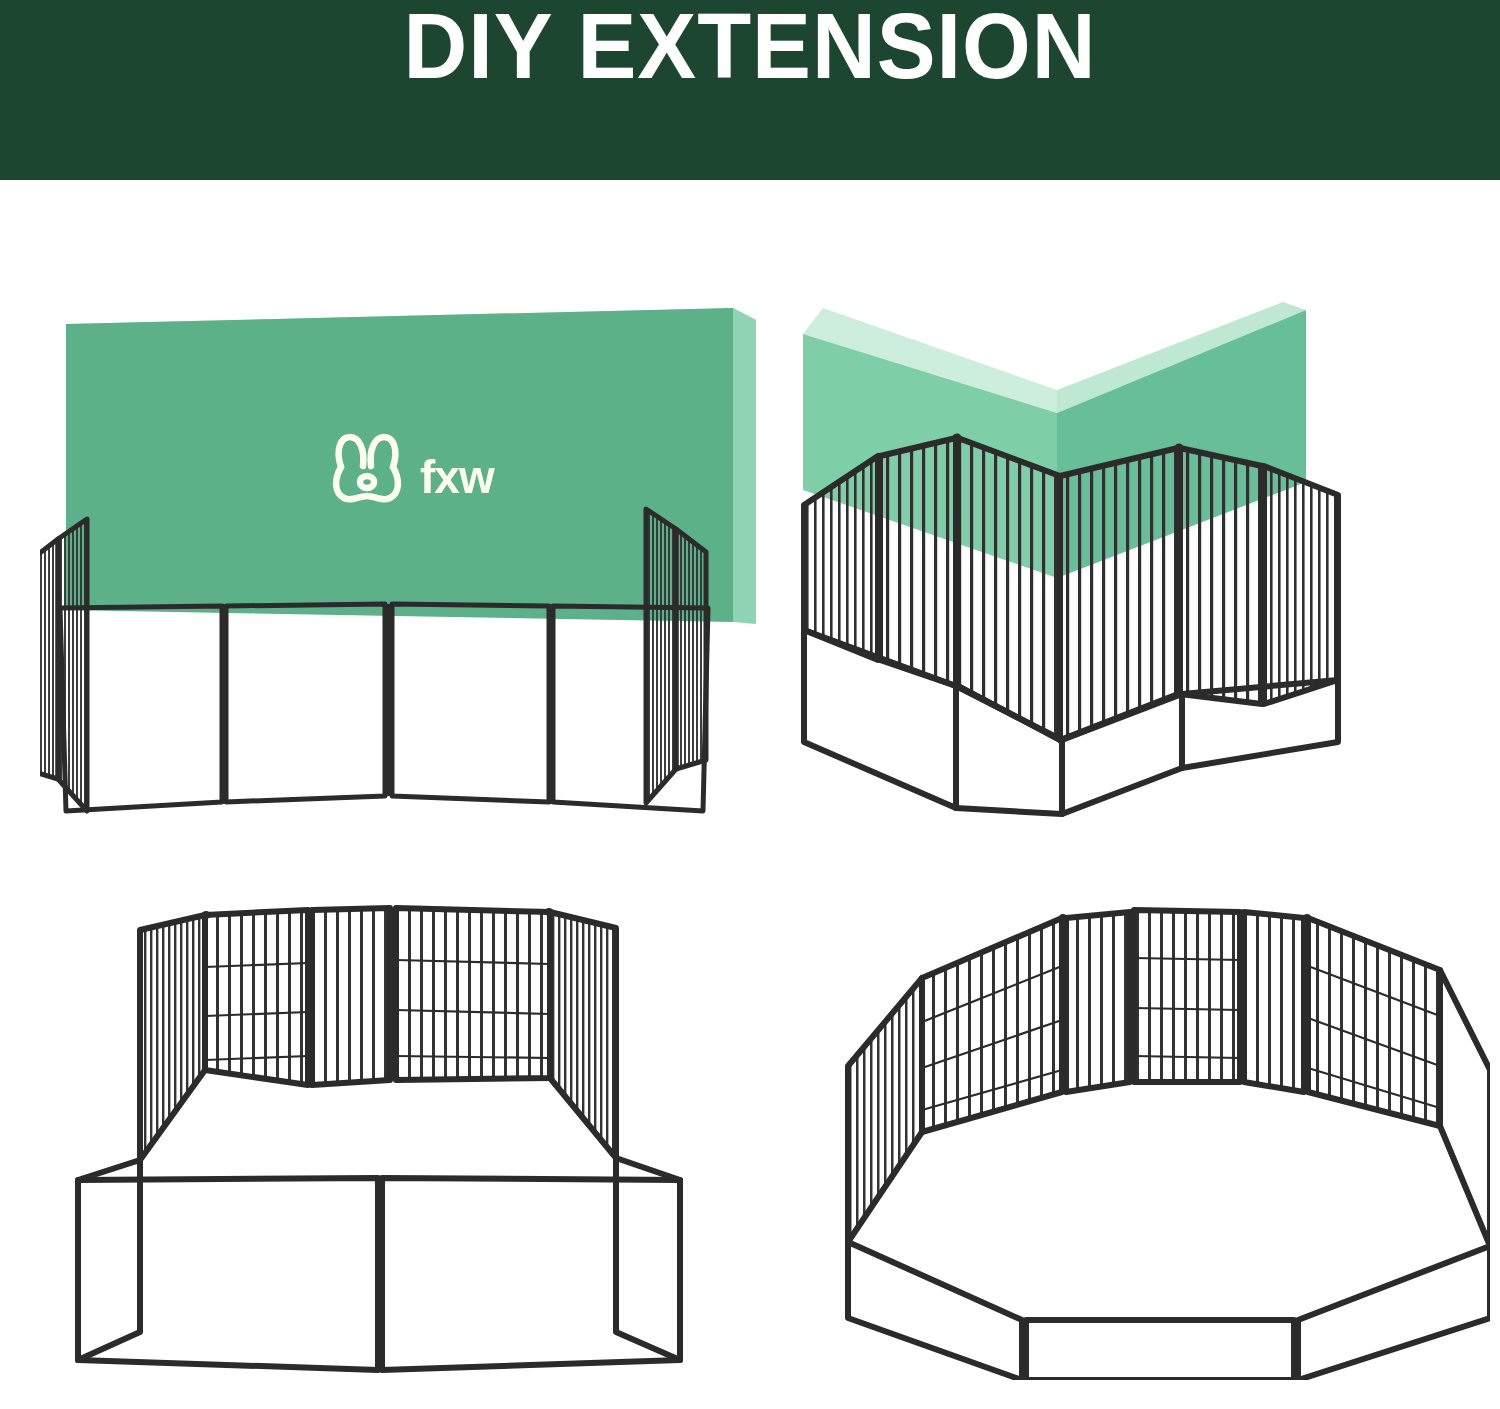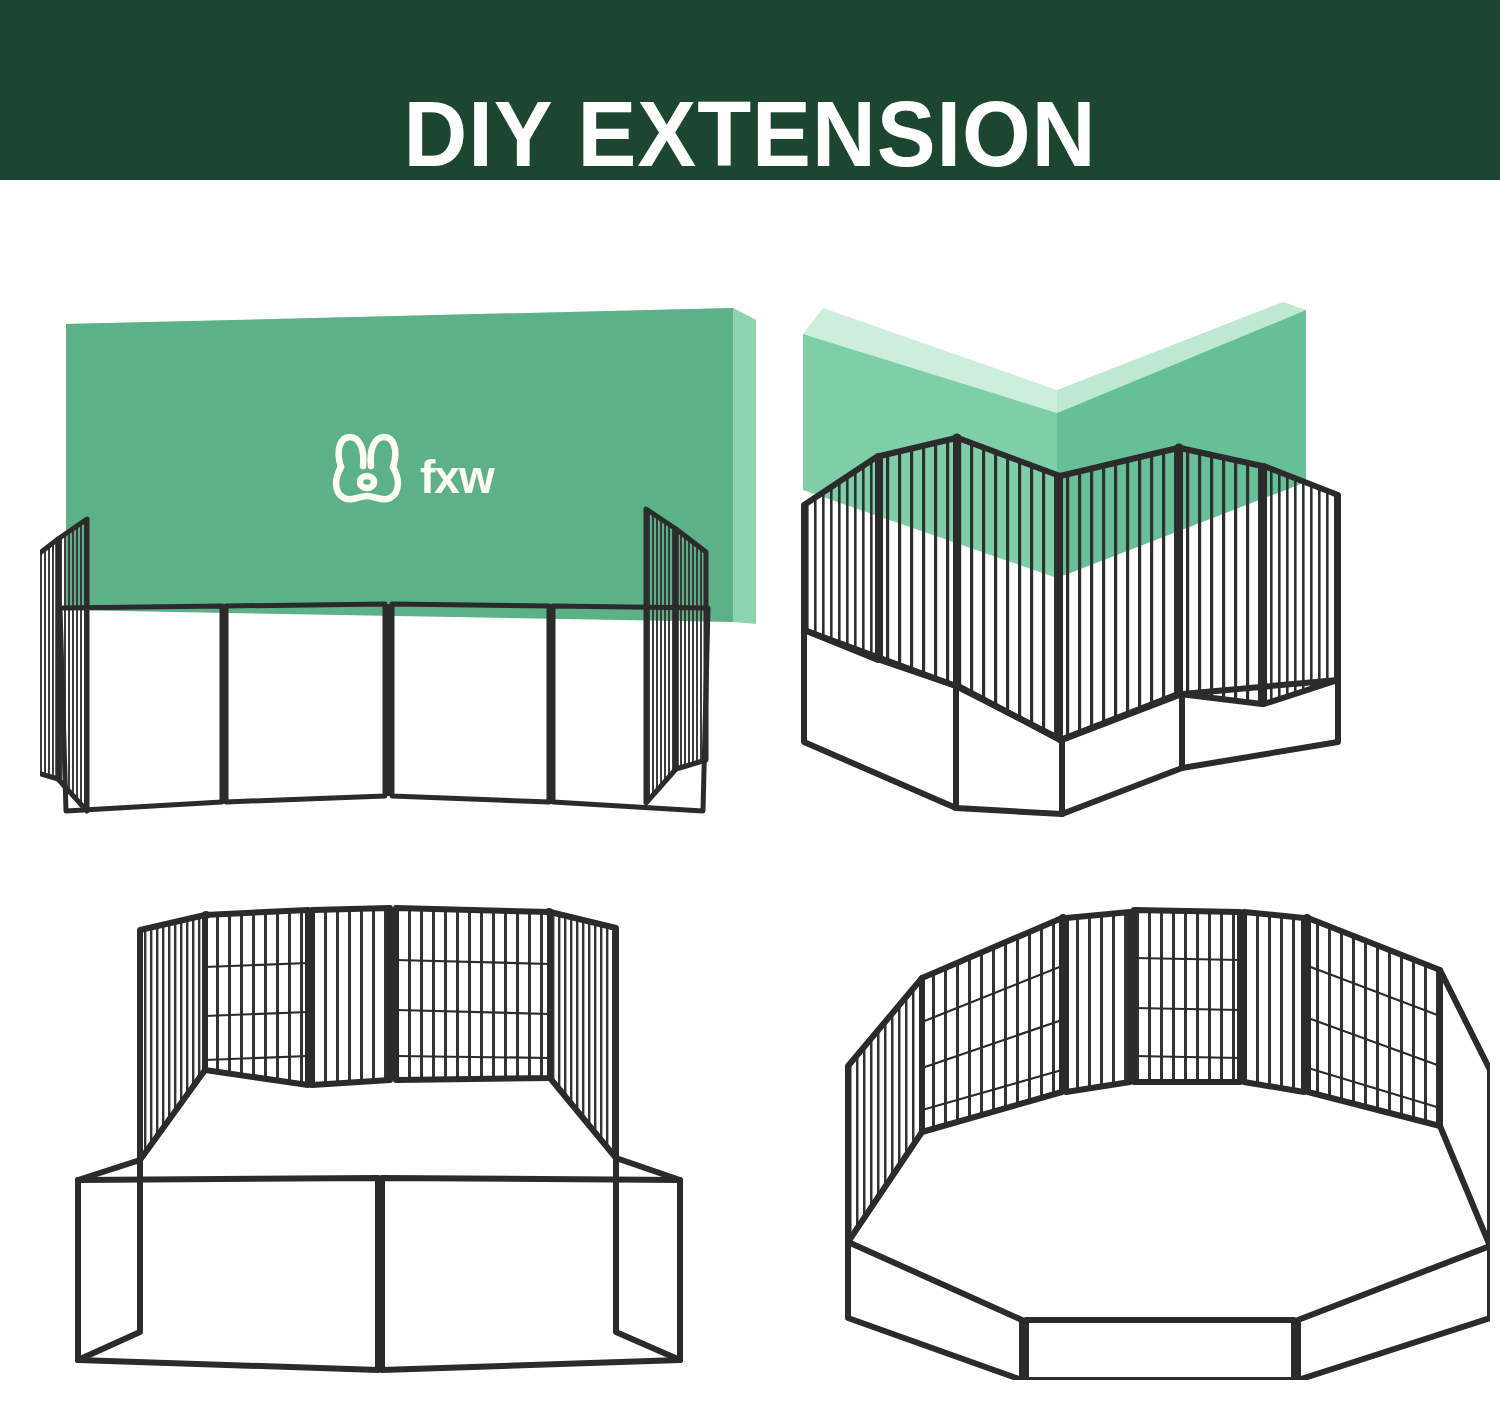--- a/index.html
+++ b/index.html
@@ -17,21 +17,21 @@
 
   
   #header-banner {
     position: absolute;
     left: 0;
     top: 0;
     width: 1500px;
     height: 180px;
     background: #1d4630;
     display: flex;
-    align-items: flex-end;
+    align-items: flex-start;
     justify-content: center;
   }
   #banner-title {
     color: #ffffff;
     font-family: "Liberation Sans Narrow", "Liberation Sans", sans-serif;
     font-weight: bold;
     font-size: 92px;
     letter-spacing: 1px;
     line-height: 1;
     transform: scaleX(0.96);

